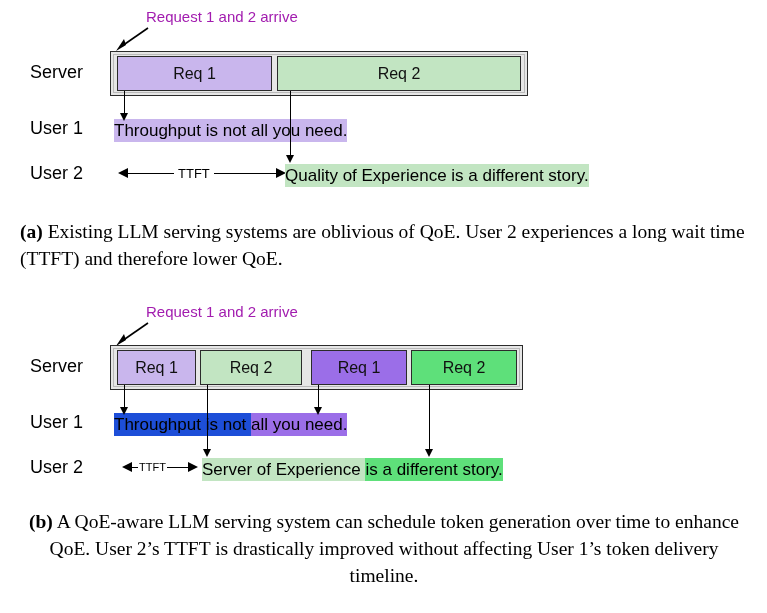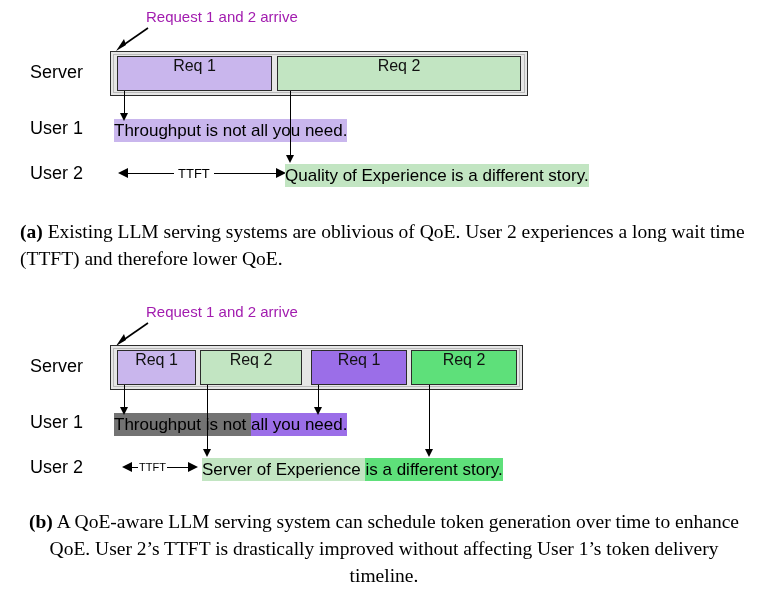--- a/index.html
+++ b/index.html
@@ -53,21 +53,21 @@
     border: 1px solid #b9b9b9;
     pointer-events: none;
   }
 
   
   .req-block {
     position: absolute;
     box-sizing: border-box;
     border: 1.5px solid #2b2b2b;
     display: flex;
-    align-items: flex-start;
+    align-items: center;
     justify-content: center;
     font-family: "Liberation Sans", sans-serif;
     font-size: 16px;
     color: #111;
     z-index: 2;
   }
 
   
   .vline {
     position: absolute;
@@ -228,21 +228,21 @@
   <div class="arrowhead-down" style="left:203px; top:159px;"></div>
 
   <div class="vline" style="left:318px; top:95px; height:26px;"></div>
   <div class="arrowhead-down" style="left:314px; top:117px;"></div>
 
   <div class="vline" style="left:429px; top:95px; height:68px;"></div>
   <div class="arrowhead-down" style="left:425px; top:159px;"></div>
 
   <div class="row-label" style="left:30px; top:122px;">User 1</div>
   <div class="token-line" style="left:114px; top:123px;">
-    <span style="background:#737373;margin-top:6px;">Throughput is not </span><span style="background:#9b6ee8;">all you need.</span>
+    <span style="background:#1d4ed8;margin-top:6px;">Throughput is not </span><span style="background:#9b6ee8;">all you need.</span>
   </div>
 
   <div class="row-label" style="left:30px; top:167px;">User 2</div>
 
   <div class="ttft-wrap" style="left:122px; top:168px; width:80px;">
     <div class="ttft-bar" style="left:7px; width:63px;"></div>
     <div class="ar-left" style="left:0px; top:4px;"></div>
     <div class="ar-right" style="left:66px; top:4px;"></div>
     <div class="ttft-label ttft-label-sm" style="left:16px; top:3px;">TTFT</div>
   </div>

